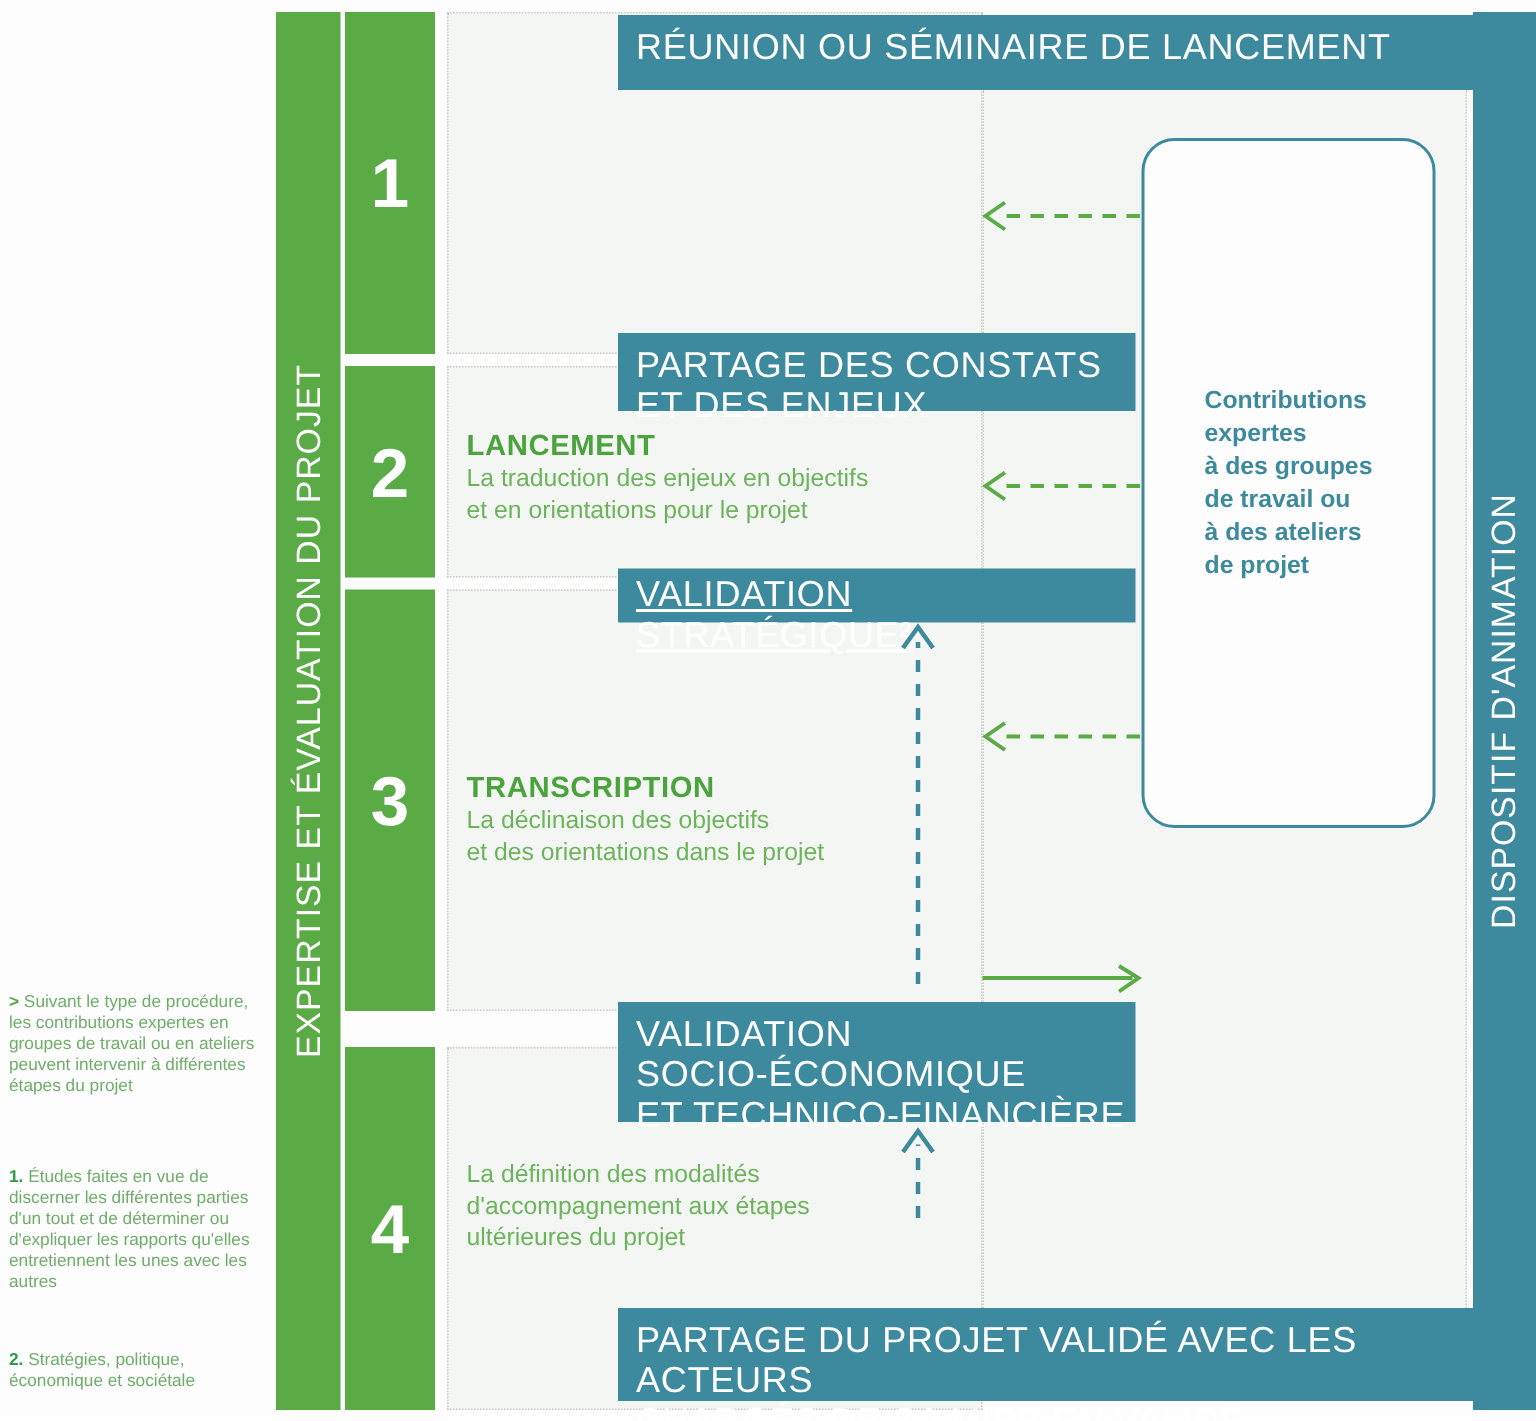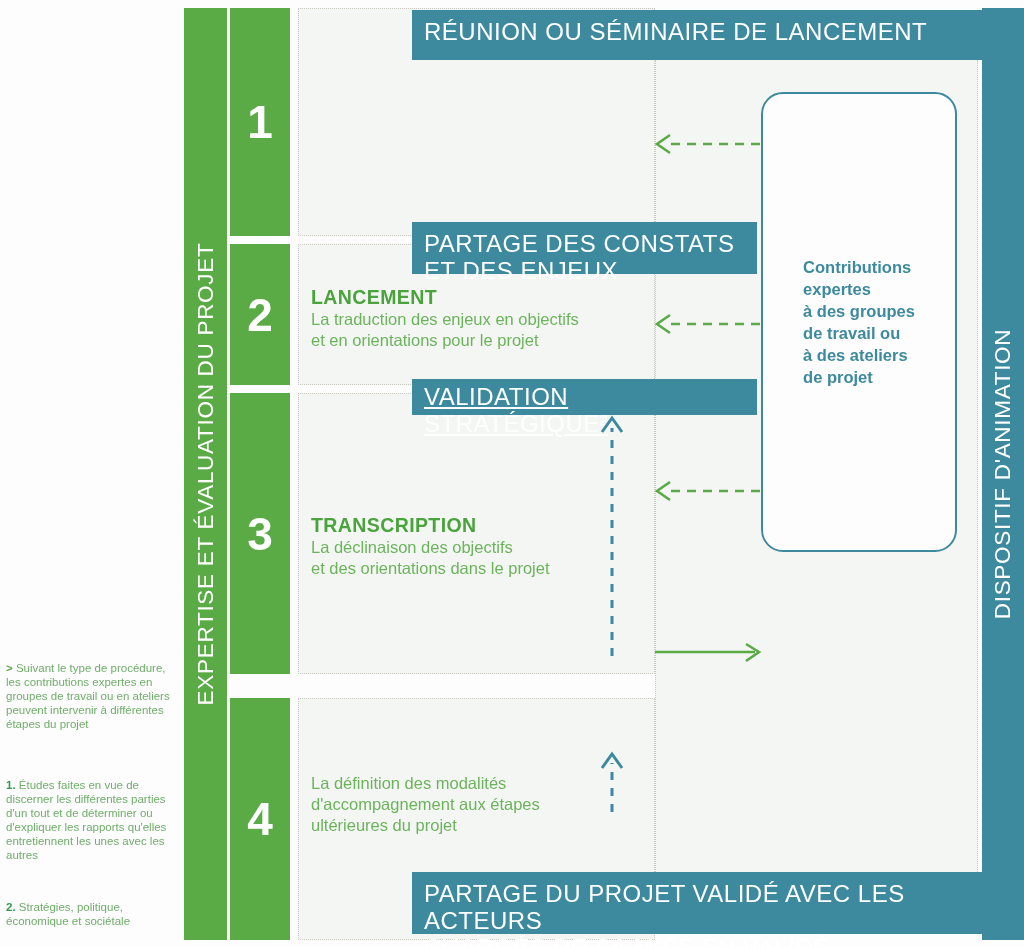--- a/index.html
+++ b/index.html
@@ -156,20 +156,25 @@
   <div class="banner" id="banner-0">
     <div>RÉUNION OU SÉMINAIRE DE LANCEMENT</div>
   </div>
   <div class="banner" id="banner-1">
     <div>PARTAGE DES CONSTATS</div>
     <div>ET DES ENJEUX</div>
   </div>
   <div class="banner" id="banner-2">
     <div>VALIDATION STRATÉGIQUE²</div>
   </div>
+  <div class="banner" id="banner-3">
+    <div>VALIDATION</div>
+    <div>SOCIO-ÉCONOMIQUE</div>
+    <div>ET TECHNICO-FINANCIÈRE</div>
+  </div>
   <div class="banner" id="banner-4">
     <div>PARTAGE DU PROJET VALIDÉ AVEC LES ACTEURS</div>
     <div>CHARGÉS DE SA MISE EN VALIDÉ</div>
   </div>
 
   <div class="obox" id="obox-0">
     <div>
       <div>Contributions</div>
       <div>expertes</div>
       <div>à des groupes</div>

